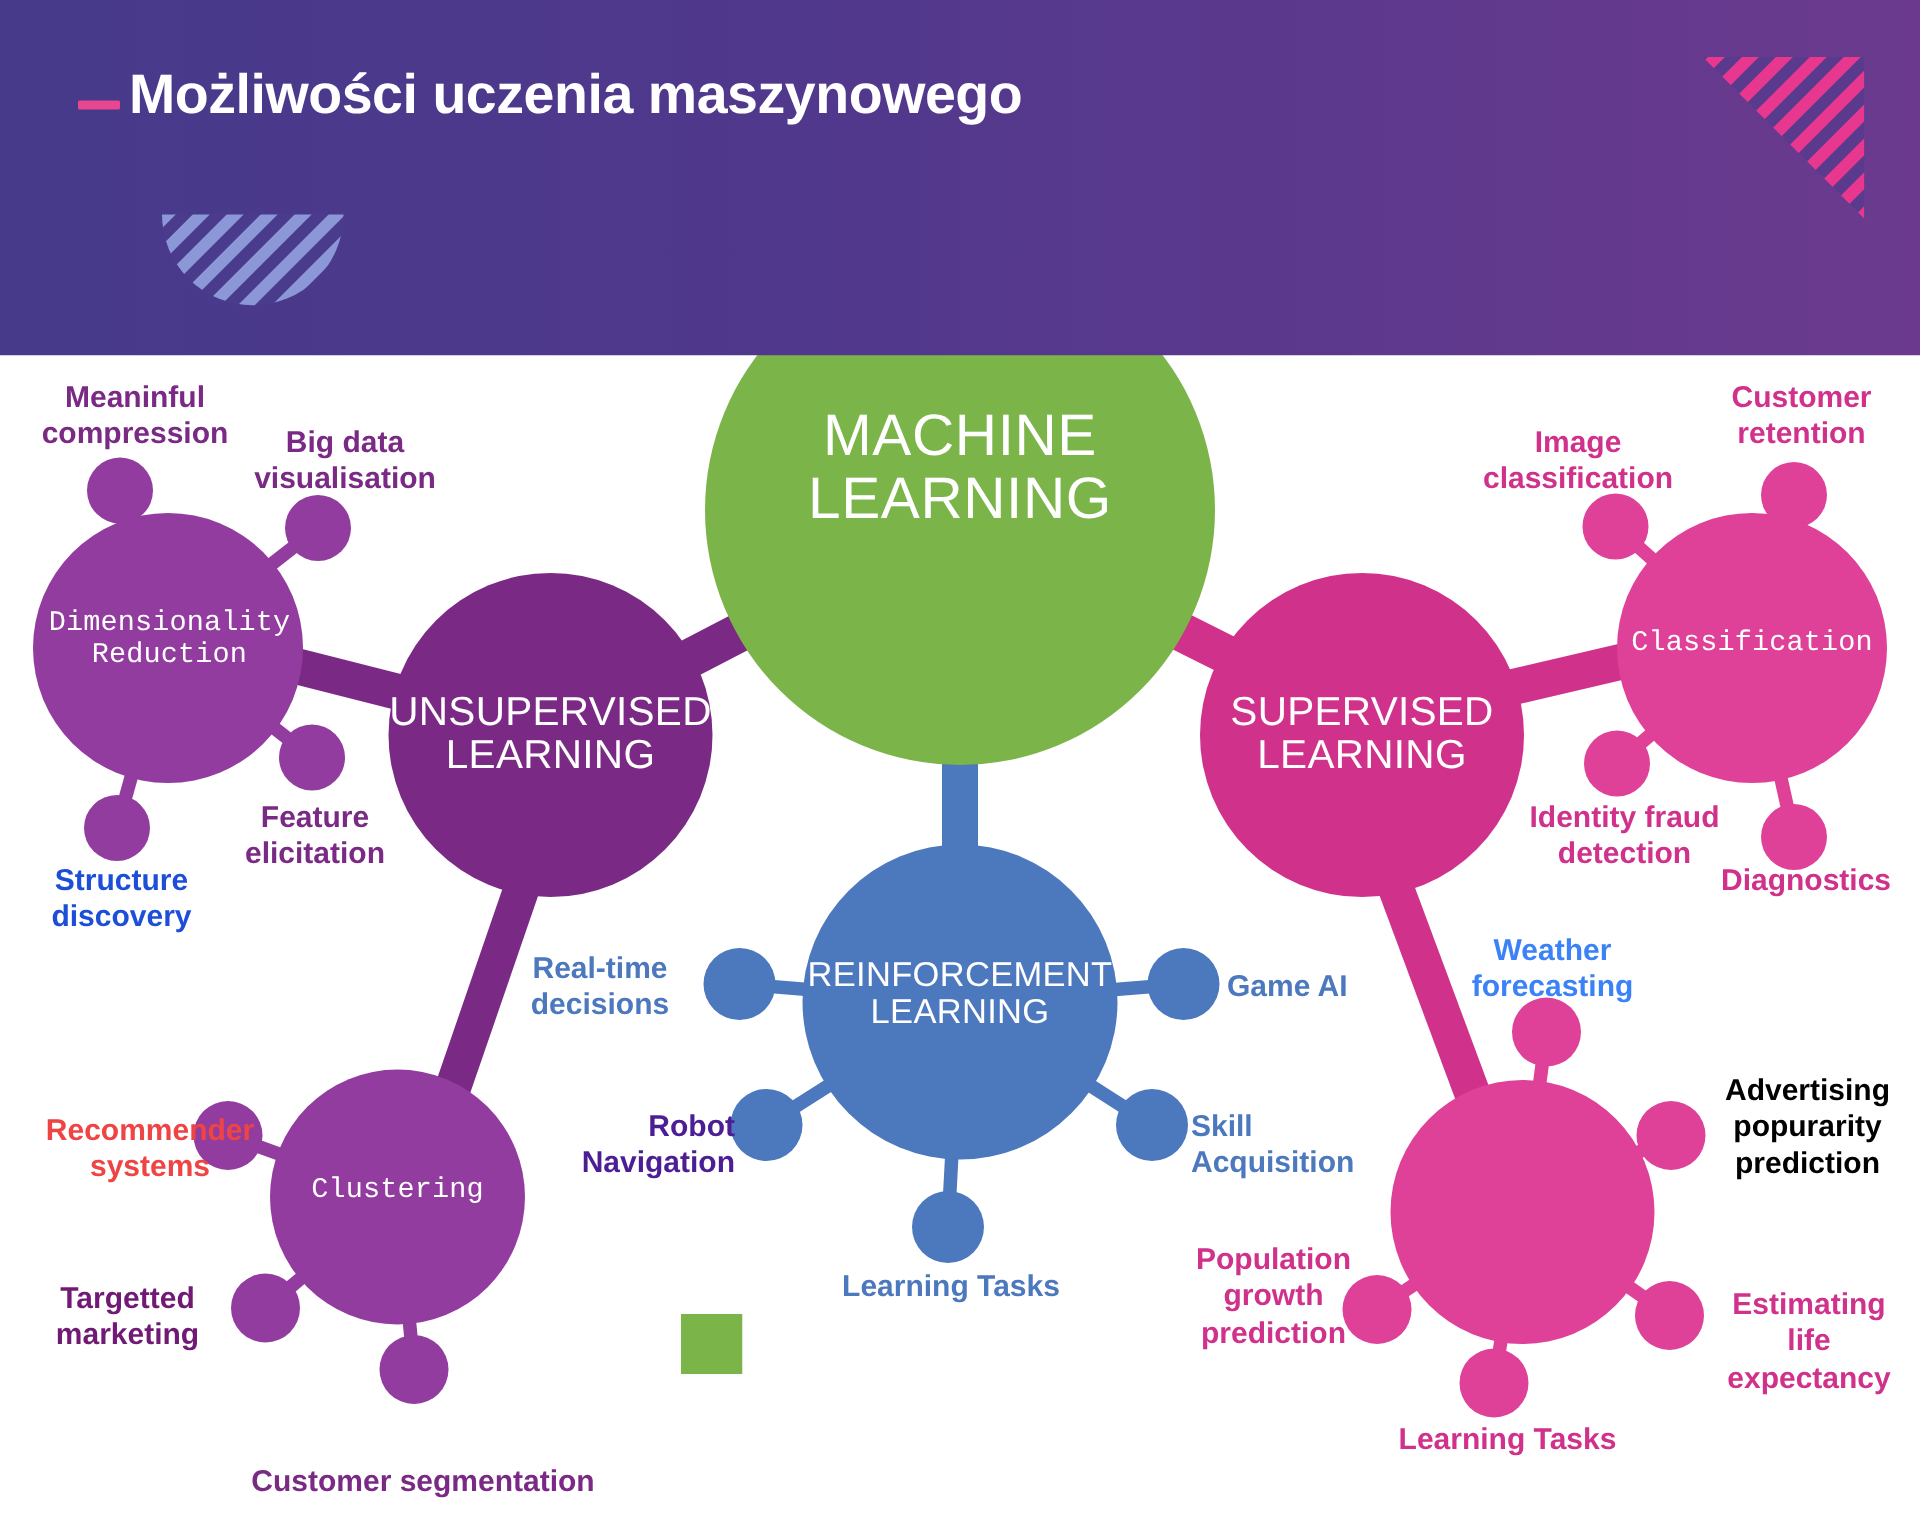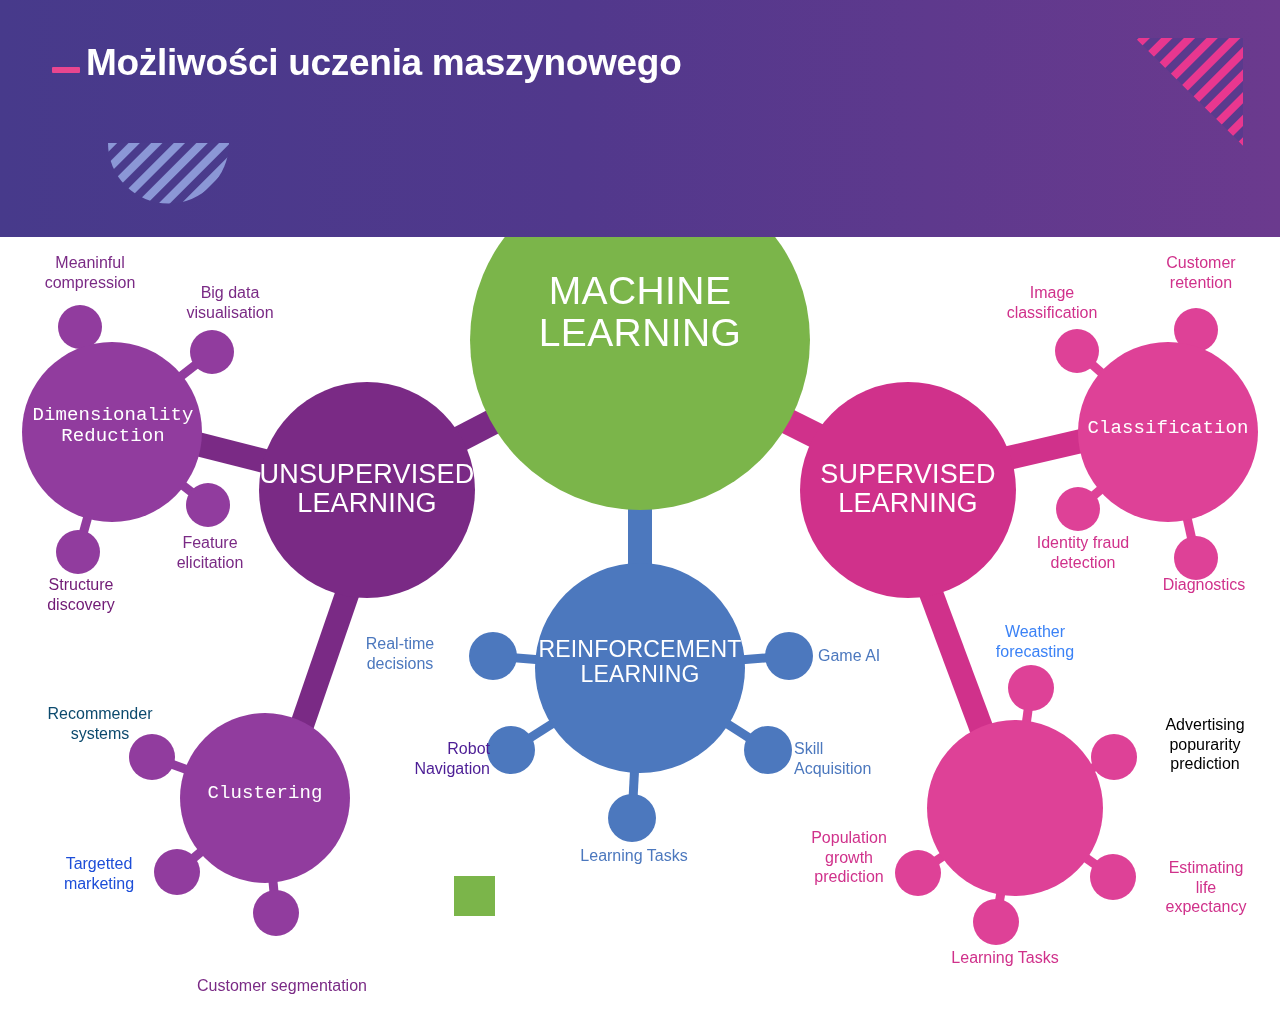--- a/index.html
+++ b/index.html
@@ -40,21 +40,21 @@
     font-weight: 700; line-height: 1.08; z-index: 3;
     pointer-events: none; white-space: pre-line;
   }
   .nl-ml      { font-size: 39px; letter-spacing: .4px; font-weight: 500; }
   .nl-branch  { font-size: 27px; letter-spacing: .2px; font-weight: 500; }
   .nl-sub     { font-size: 19px; letter-spacing: .1px; font-weight: 500; font-family: Liberation Mono, monospace; }
   .nl-rl      { font-size: 23px; letter-spacing: .2px; font-weight: 500; }
 
   
   .leaf {
-    position: absolute; font-size: 16px; font-weight: 400;
+    position: absolute; font-size: 20px; font-weight: 700;
     line-height: 1.22; z-index: 4; white-space: pre-line;
   }
   .leaf.c   { text-align: center; }
   .leaf.r   { text-align: right; }
   .leaf.l   { text-align: left; }
 
   .green-square {
     position: absolute; left: 454px; top: 876px;
     width: 41px; height: 40px; z-index: 4;
   }
@@ -213,26 +213,26 @@
 
   <div class="node-label nl-sub" style="left:1058px; top:418px; width:220px;">Classification</div>
 
 
   <div class="leaf c" style="left:10px; top:253px; width:160px; color:#7a2a85;">Meaninful
 compression</div>
   <div class="leaf c" style="left:150px; top:283px; width:160px; color:#7a2a85;">Big data
 visualisation</div>
   <div class="leaf c" style="left:144px; top:533px; width:132px; color:#7a2a85;">Feature
 elicitation</div>
-  <div class="leaf c" style="left:8px; top:575px; width:146px; color:#701a75;">Structure
+  <div class="leaf c" style="left:8px; top:575px; width:146px; color:#1d4ed8;">Structure
 discovery</div>
 
-  <div class="leaf c" style="left:22px; top:704px; width:156px; color:#0c4a6e;">Recommender
+  <div class="leaf c" style="left:22px; top:742px; width:156px; color:#ef4444;">Recommender
 systems</div>
-  <div class="leaf c" style="left:30px; top:854px; width:138px; color:#1d4ed8;">Targetted
+  <div class="leaf c" style="left:16px; top:854px; width:138px; color:#701a75;">Targetted
 marketing</div>
   <div class="leaf c" style="left:164px; top:934px; width:236px; color:#7a2a85;margin-top:42px;">Customer segmentation</div>
 
   <div class="leaf c" style="left:1128px; top:253px; width:146px; color:#d0318b;">Customer
 retention</div>
   <div class="leaf c" style="left:972px; top:283px; width:160px; color:#d0318b;">Image
 classification</div>
   <div class="leaf c" style="left:1000px; top:533px; width:166px; color:#d0318b;">Identity fraud
 detection</div>
   <div class="leaf c" style="left:1140px; top:575px; width:128px; color:#d0318b;">Diagnostics</div>

